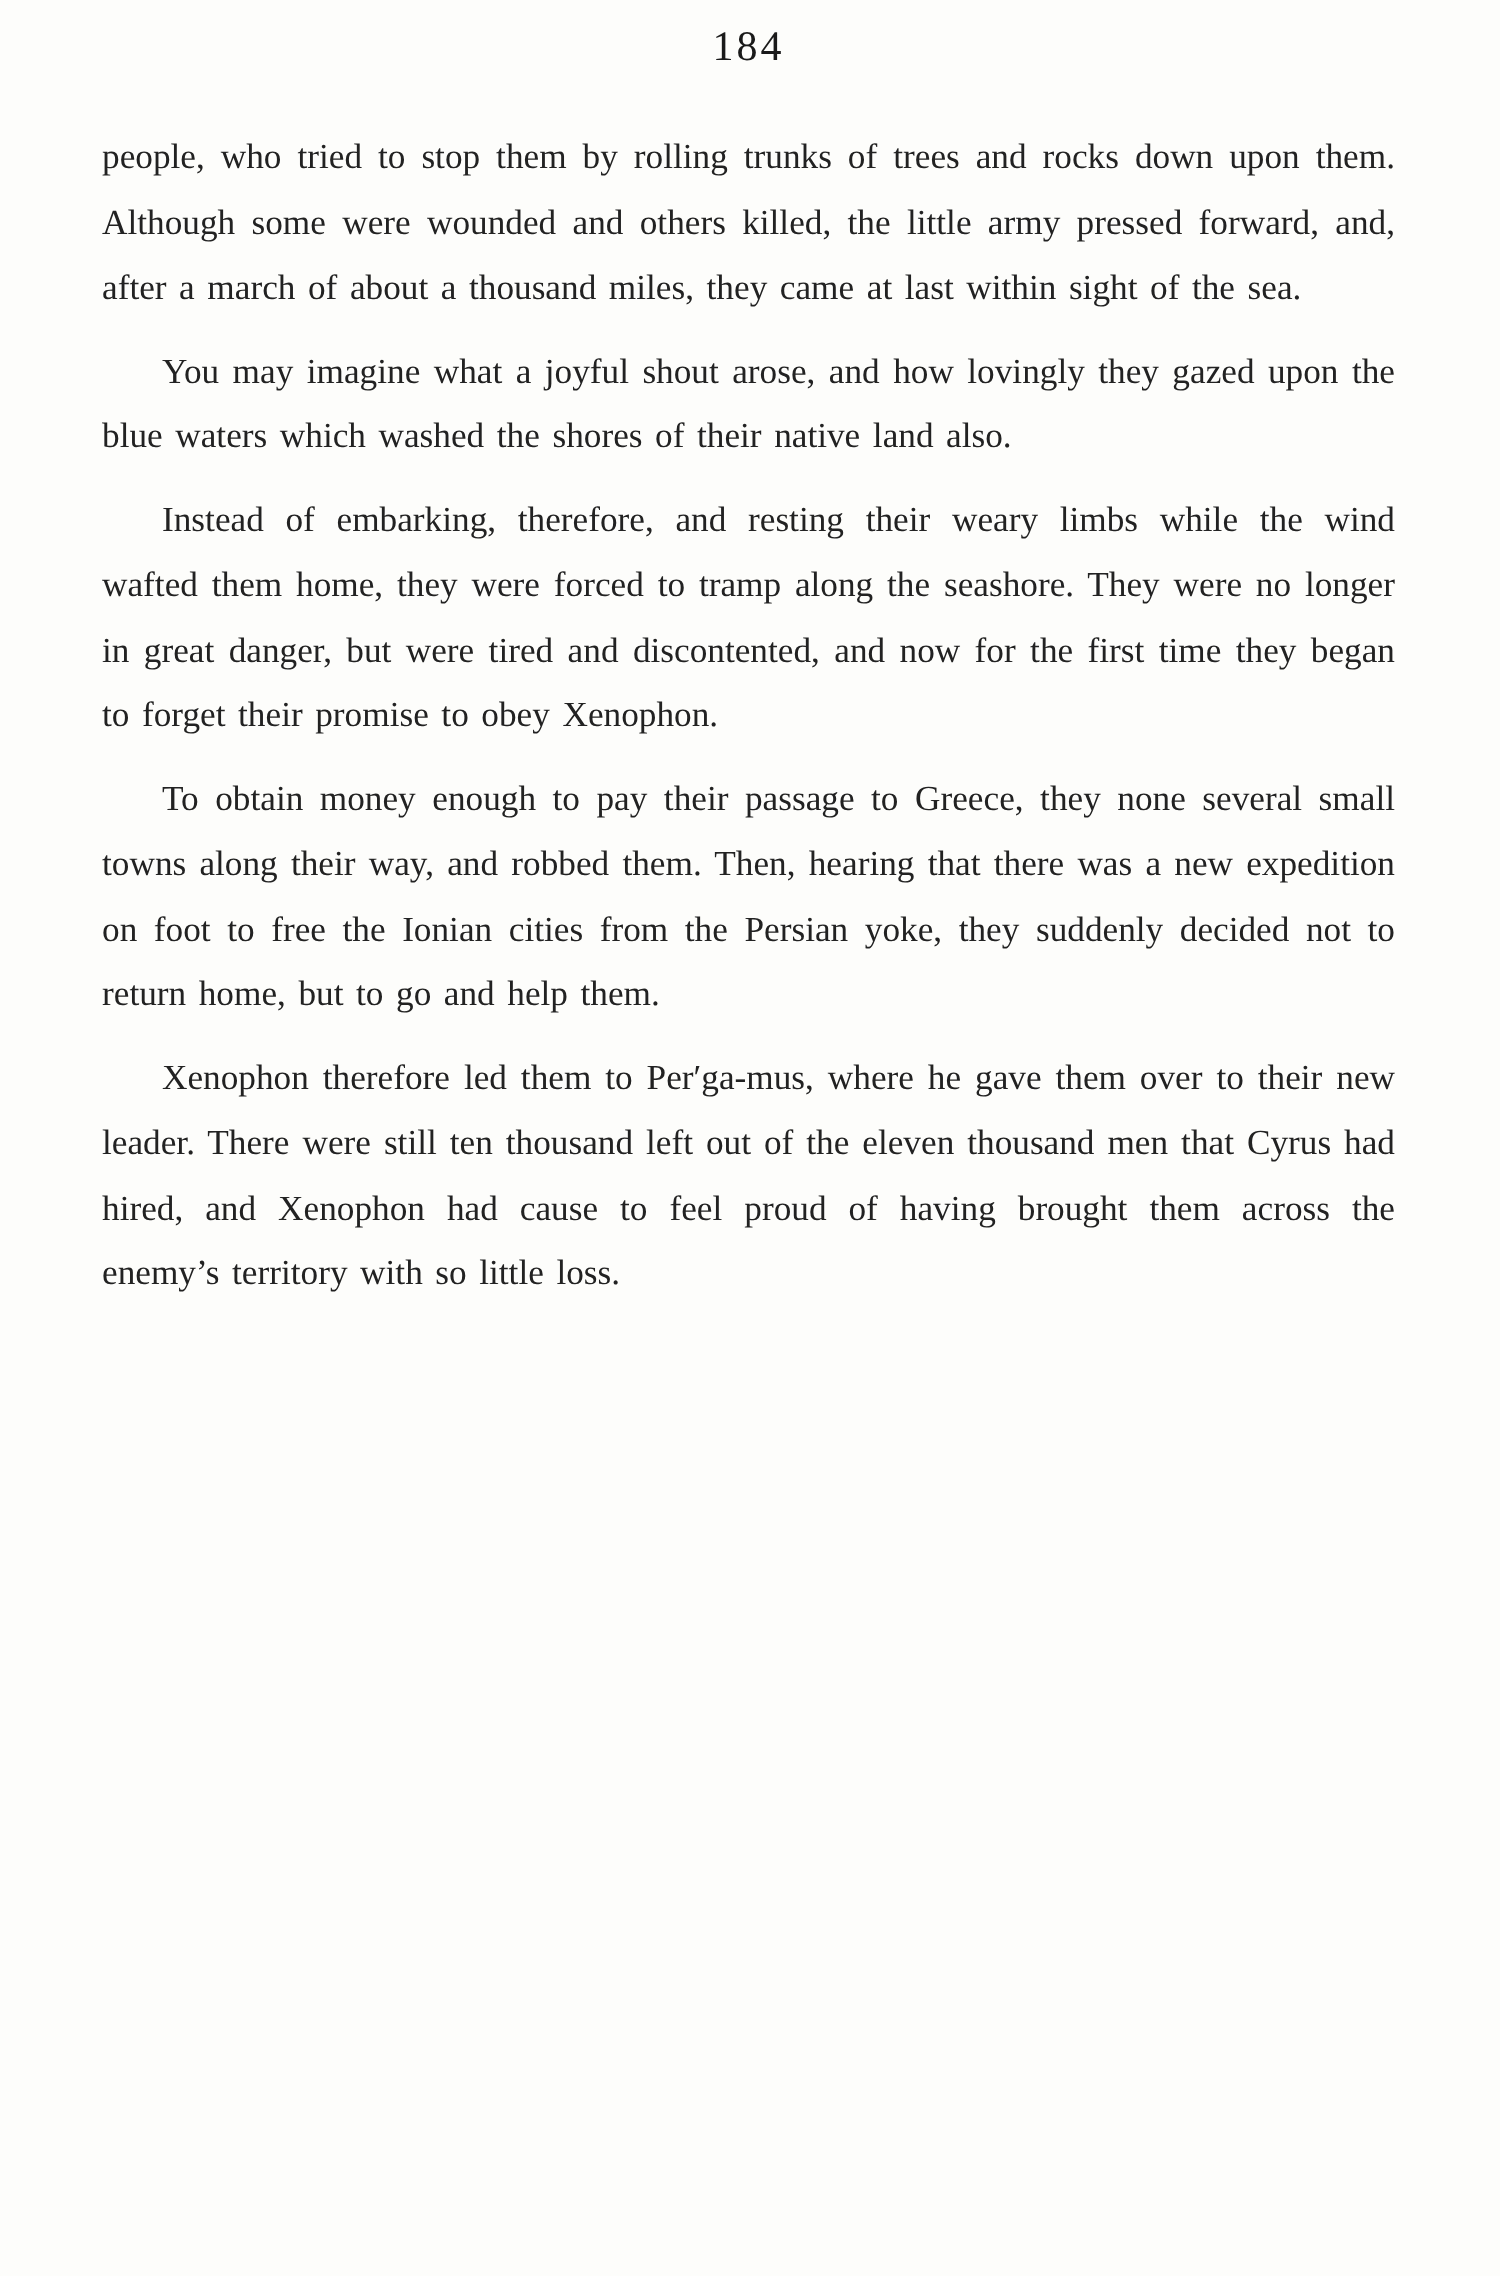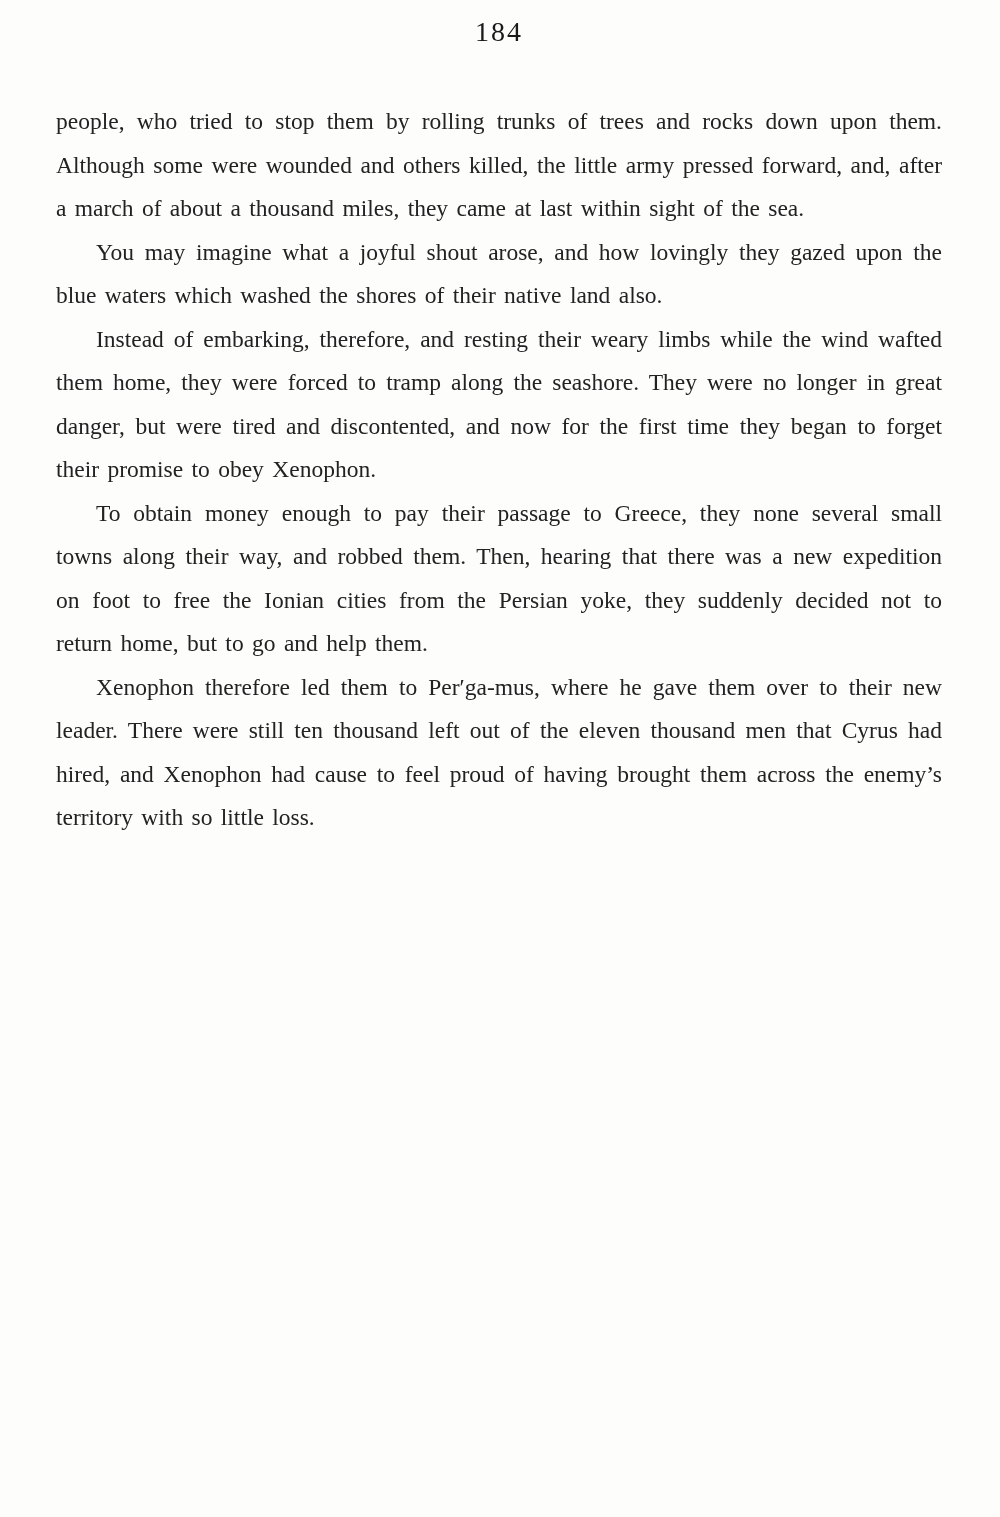--- a/index.html
+++ b/index.html
@@ -16,28 +16,28 @@
     box-sizing: border-box;
     padding: 16px 58px 0 56px;
     font-family: "Liberation Serif", "DejaVu Serif", serif;
     color: #1e1e1e;
     overflow: hidden;
   }
   .page-number {
     text-align: center;
     font-size: 28px;
     letter-spacing: 2px;
-    margin: 0 0 52px 0;
+    margin: 0 0 36px 0;
     color: #1a1a1a;
   }
   .body-text p {
     font-size: 23.5px;
     line-height: 43.5px;
     text-align: justify;
-    margin: 0;
+    margin: 12px;
     text-indent: 40px;
     word-spacing: 2.5px;
     color: #222;
   }
   .body-text p.continuation {
     text-indent: 0;
   }
 </style>
 </head>
 <body>

